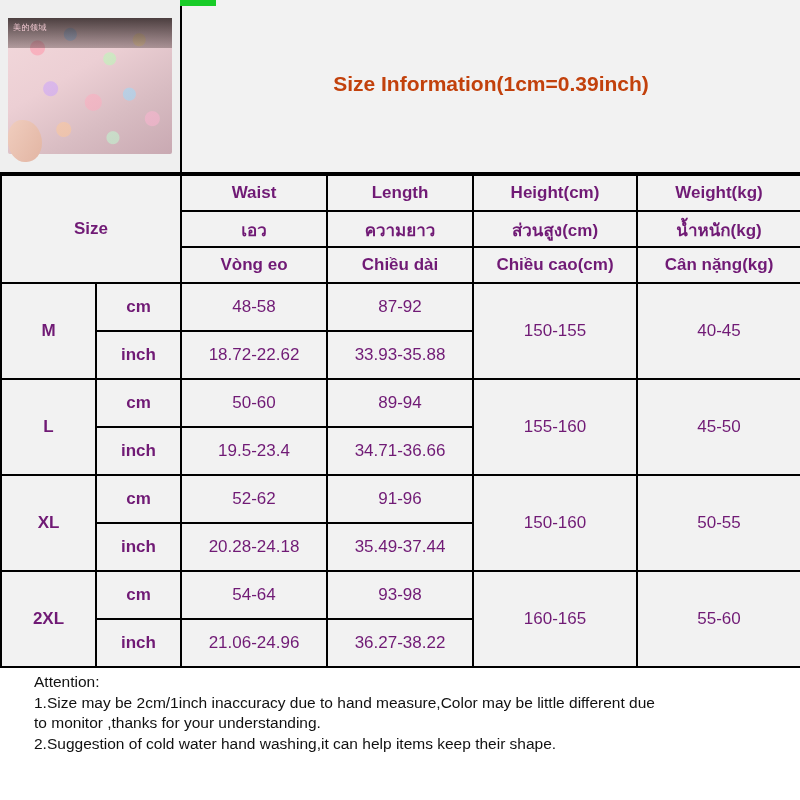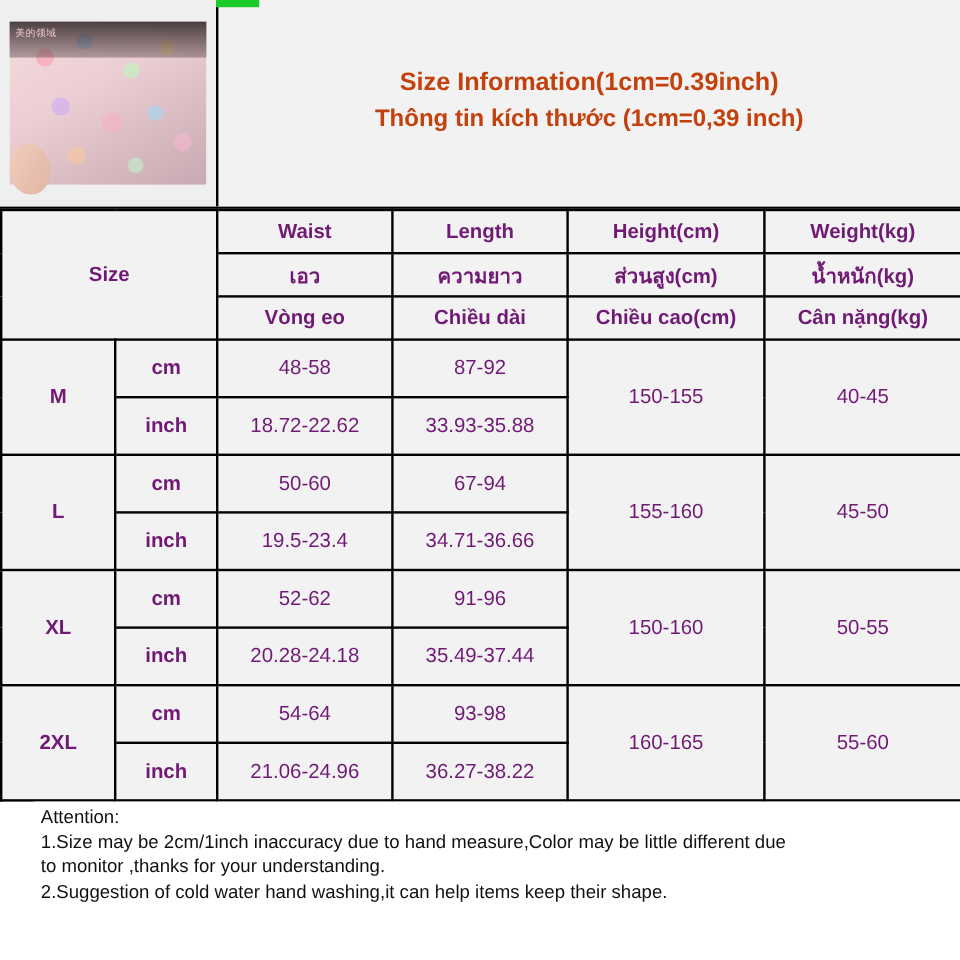--- a/index.html
+++ b/index.html
@@ -172,21 +172,20 @@
   <div class="header">
     <div class="thumb-cell">
       <div class="thumb-img"></div>
       <div class="thumb-dark-top"></div>
       <div class="thumb-wm">美的领域</div>
       <div class="thumb-arm"></div>
     </div>
     <div class="green-bar"></div>
     <div class="title-cell">
       <div class="title-line t1">Size Information(1cm=0.39inch)</div>
-      <div class="title-line t3">Thông tin kích thước (1cm=0,39 inch)</div>
     </div>
   </div>
 
   <table class="size-table">
     <colgroup>
       <col class="col-size">
         <col class="col-unit">
         <col class="col-waist">
       <col class="col-length">
         <col class="col-height">
@@ -224,21 +223,21 @@
       <tr>
         <td class="unit-cell">inch</td>
         <td class="val-cell">18.72-22.62</td>
         <td class="val-cell">33.93-35.88</td>
       </tr>
 
       <tr>
         <td class="row-size" rowspan="2">L</td>
         <td class="unit-cell">cm</td>
         <td class="val-cell">50-60</td>
-        <td class="val-cell">67-94</td>
+        <td class="val-cell">89-94</td>
         <td class="span-cell" rowspan="2">155-160</td>
         <td class="span-cell" rowspan="2">45-50</td>
       </tr>
       <tr>
         <td class="unit-cell">inch</td>
         <td class="val-cell">19.5-23.4</td>
         <td class="val-cell">34.71-36.66</td>
       </tr>
 
       <tr>

